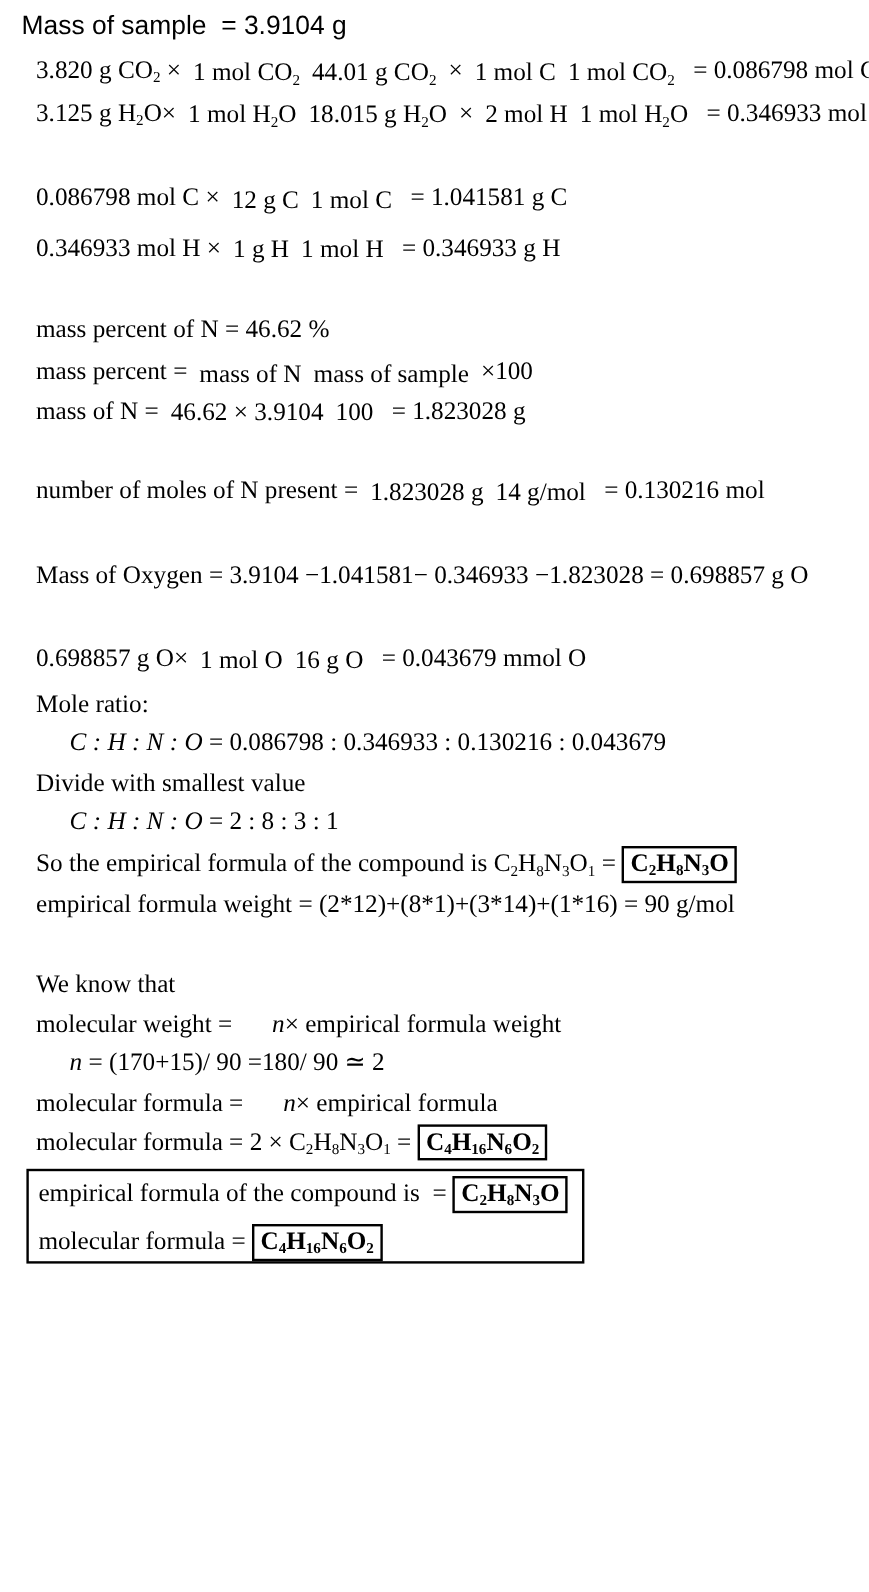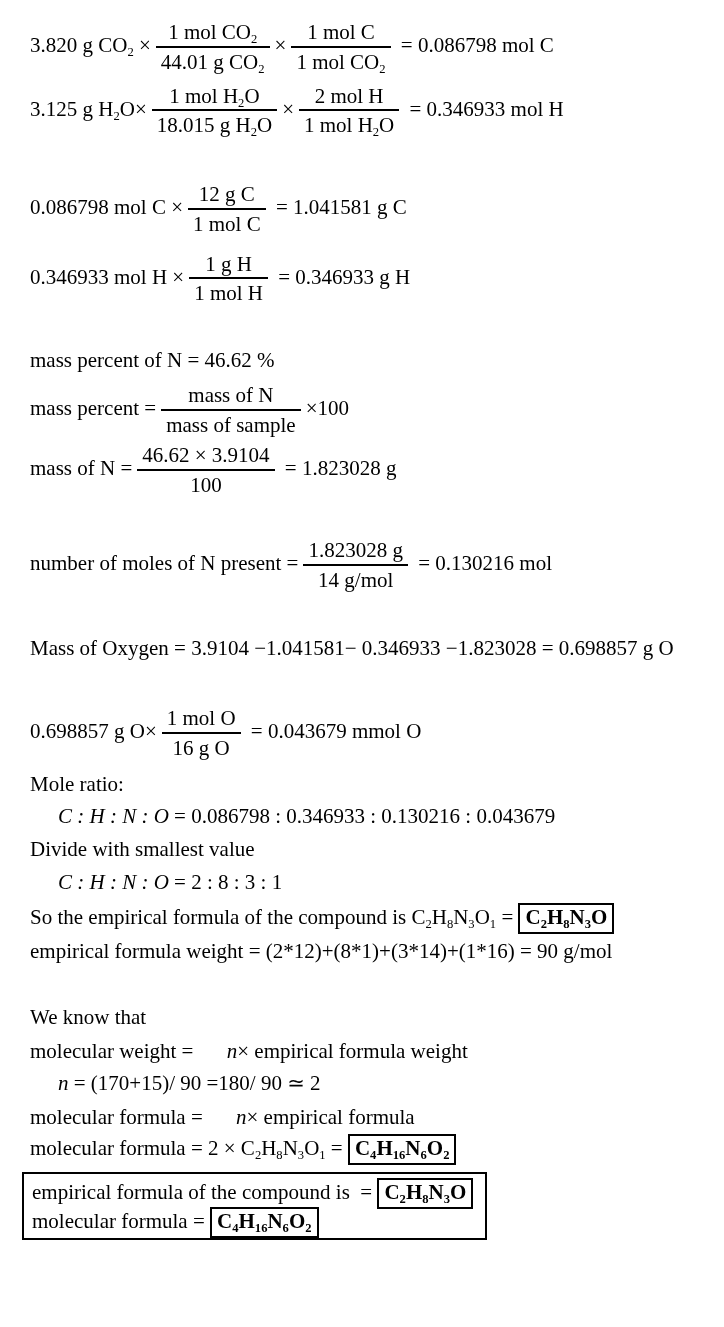--- a/index.html
+++ b/index.html
@@ -17,33 +17,34 @@
   }
   .line { white-space: pre; }
   .title-line {
     font-family: "Liberation Sans", sans-serif;
     font-size: 22px;
     margin-left: -12px;
   }
   .it { font-style: italic; margin-left: 28px; }
   sub.sb { font-size: 0.6em; line-height: 0; vertical-align: -0.28em; letter-spacing: 0; }
   .frac {
-    display: inline-flex; flex-direction: column; align-items: center;
+    display: inline-flex; flex-direction: row; align-items: center;
     vertical-align: middle; margin: 0 5px;
   }
   .frac .bar { align-self: stretch; border-top: 2px solid #000; margin: 1px 0 2px; height: 0; }
   .frac .num, .frac .den { padding: 0 5px; white-space: pre; }
   .fbox {
     display: inline-block; border: 2px solid #000; font-weight: 700;
     padding: 0 5px 2px 5px; vertical-align: middle; margin-top: -2px;
   }
   .outer-box {
     display: inline-block; border: 2px solid #000;
     padding: 6px 12px 0 8px; margin-left: -8px;
   }
-  .outer-box .row + .row { margin-top: 0; }
+  .outer-box .row + .row { margin-top: 11px; }
 </style>
 </head>
 <body>
 
 <main class="doc">
+  <div class="line title-line">Mass of sample  = 3.9104 g</div>
   <div><div class="line" style="margin-top: 12px;"><span class="t">3.820 g CO</span><sub class="sb">2</sub><span class="t"> ×</span><span class="frac"><span class="num"><span class="t">1 mol CO</span><sub class="sb">2</sub></span><span class="bar"></span><span class="den"><span class="t">44.01 g CO</span><sub class="sb">2</sub></span></span><span class="t">×</span><span class="frac"><span class="num"><span class="t">1 mol C</span></span><span class="bar"></span><span class="den"><span class="t">1 mol CO</span><sub class="sb">2</sub></span></span><span class="t"> = 0.086798 mol C</span></div><div class="line" style="margin-top: 9px;"><span class="t">3.125 g H</span><sub class="sb">2</sub><span class="t">O×</span><span class="frac"><span class="num"><span class="t">1 mol H</span><sub class="sb">2</sub><span class="t">O</span></span><span class="bar"></span><span class="den"><span class="t">18.015 g H</span><sub class="sb">2</sub><span class="t">O</span></span></span><span class="t">×</span><span class="frac"><span class="num"><span class="t">2 mol H</span></span><span class="bar"></span><span class="den"><span class="t">1 mol H</span><sub class="sb">2</sub><span class="t">O</span></span></span><span class="t"> = 0.346933 mol H</span></div><div class="line" style="margin-top: 44px;"><span class="t">0.086798 mol C ×</span><span class="frac"><span class="num"><span class="t">12 g C</span></span><span class="bar"></span><span class="den"><span class="t">1 mol C</span></span></span><span class="t"> = 1.041581 g C</span></div><div class="line" style="margin-top: 15px;"><span class="t">0.346933 mol H ×</span><span class="frac"><span class="num"><span class="t">1 g H</span></span><span class="bar"></span><span class="den"><span class="t">1 mol H</span></span></span><span class="t"> = 0.346933 g H</span></div><div class="line" style="margin-top: 42px;"><span class="t">mass percent of N = 46.62 %</span></div><div class="line" style="margin-top: 10px;"><span class="t">mass percent =</span><span class="frac"><span class="num"><span class="t">mass of N</span></span><span class="bar"></span><span class="den"><span class="t">mass of sample</span></span></span><span class="t">×100</span></div><div class="line" style="margin-top: 6px;"><span class="t">mass of N =</span><span class="frac"><span class="num"><span class="t">46.62 × 3.9104</span></span><span class="bar"></span><span class="den"><span class="t">100</span></span></span><span class="t"> = 1.823028 g</span></div><div class="line" style="margin-top: 40px;"><span class="t">number of moles of N present =</span><span class="frac"><span class="num"><span class="t">1.823028 g</span></span><span class="bar"></span><span class="den"><span class="t">14 g/mol</span></span></span><span class="t"> = 0.130216 mol</span></div><div class="line" style="margin-top: 44px;"><span class="t">Mass of Oxygen = 3.9104 −1.041581− 0.346933 −1.823028 = 0.698857 g O</span></div><div class="line" style="margin-top: 45px;"><span class="t">0.698857 g O×</span><span class="frac"><span class="num"><span class="t">1 mol O</span></span><span class="bar"></span><span class="den"><span class="t">16 g O</span></span></span><span class="t"> = 0.043679 mmol O</span></div><div class="line" style="margin-top: 11px;"><span class="t">Mole ratio:</span></div><div class="line" style="margin-top: 7px;"><span class="t it">C : H : N : O</span><span class="t"> = 0.086798 : 0.346933 : 0.130216 : 0.043679</span></div><div class="line" style="margin-top: 9px;"><span class="t">Divide with smallest value</span></div><div class="line" style="margin-top: 8px;"><span class="t it">C : H : N : O</span><span class="t"> = 2 : 8 : 3 : 1</span></div><div class="line" style="margin-top: 10px;"><span class="t">So the empirical formula of the compound is C</span><sub class="sb">2</sub><span class="t">H</span><sub class="sb">8</sub><span class="t">N</span><sub class="sb">3</sub><span class="t">O</span><sub class="sb">1</sub><span class="t"> = </span><span class="fbox"><span class="t">C</span><sub class="sb">2</sub><span class="t">H</span><sub class="sb">8</sub><span class="t">N</span><sub class="sb">3</sub><span class="t">O</span></span></div><div class="line" style="margin-top: 5px;"><span class="t">empirical formula weight = (2*12)+(8*1)+(3*14)+(1*16) = 90 g/mol</span></div><div class="line" style="margin-top: 42px;"><span class="t">We know that</span></div><div class="line" style="margin-top: 9px;"><span class="t">molecular weight = </span><span class="t it">n</span><span class="t">× empirical formula weight</span></div><div class="line" style="margin-top: 7px;"><span class="t it">n</span><span class="t"> = (170+15)/ 90 =180/ 90 ≃ 2</span></div><div class="line" style="margin-top: 9px;"><span class="t">molecular formula = </span><span class="t it">n</span><span class="t">× empirical formula</span></div><div class="line" style="margin-top: 7px;"><span class="t">molecular formula = 2 × C</span><sub class="sb">2</sub><span class="t">H</span><sub class="sb">8</sub><span class="t">N</span><sub class="sb">3</sub><span class="t">O</span><sub class="sb">1</sub><span class="t"> = </span><span class="fbox"><span class="t">C</span><sub class="sb">4</sub><span class="t">H</span><sub class="sb">16</sub><span class="t">N</span><sub class="sb">6</sub><span class="t">O</span><sub class="sb">2</sub></span></div><div class="outer-box" style="margin-top: 7px;"><div class="line row"><span class="t">empirical formula of the compound is  = </span><span class="fbox"><span class="t">C</span><sub class="sb">2</sub><span class="t">H</span><sub class="sb">8</sub><span class="t">N</span><sub class="sb">3</sub><span class="t">O</span></span></div><div class="line row"><span class="t">molecular formula = </span><span class="fbox"><span class="t">C</span><sub class="sb">4</sub><span class="t">H</span><sub class="sb">16</sub><span class="t">N</span><sub class="sb">6</sub><span class="t">O</span><sub class="sb">2</sub></span></div></div></div>
 </main>
 
 </body></html>

